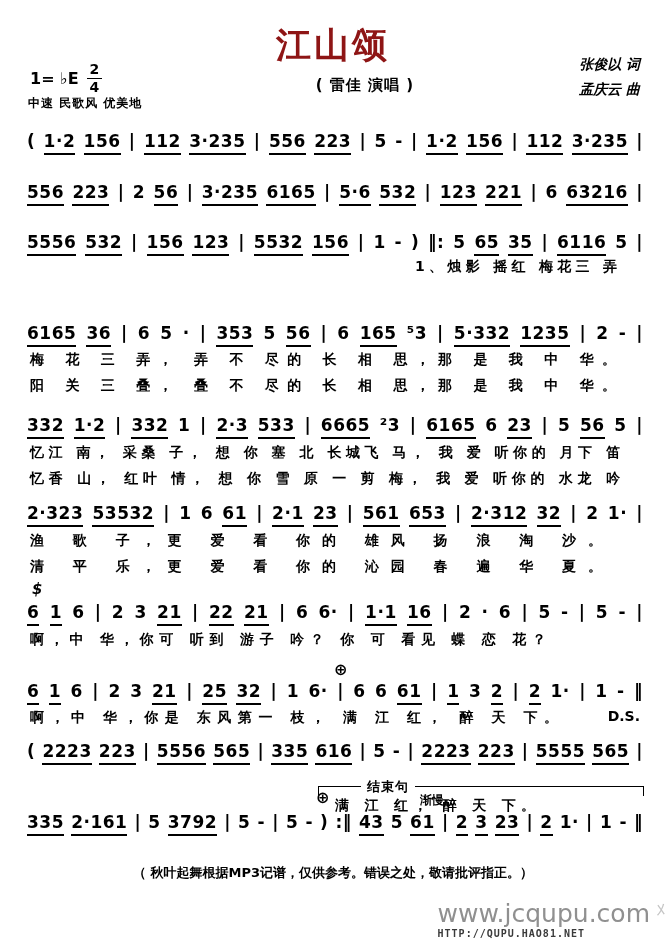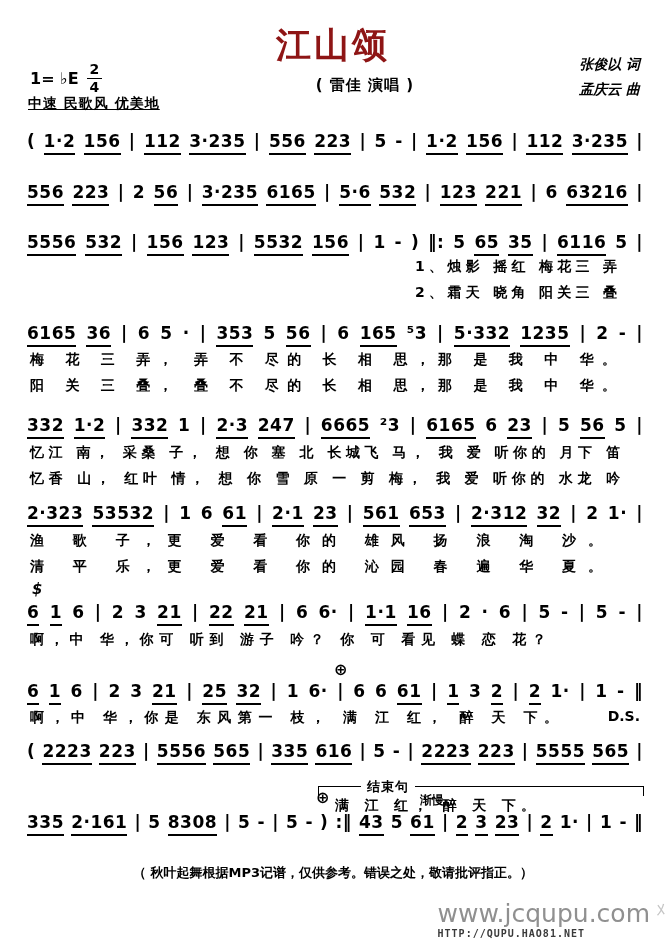--- a/index.html
+++ b/index.html
@@ -19,21 +19,21 @@
     position:absolute;top:52px;right:26px;text-align:left;
     font-size:14px;font-weight:bold;line-height:1.8;font-style:italic;
   }
   .keysig{
     position:absolute;top:62px;left:30px;display:flex;align-items:center;gap:8px;
     font-size:16px;font-weight:bold;
   }
   .frac{display:inline-flex;flex-direction:column;align-items:center;line-height:1.05;font-size:14px;font-weight:bold;}
   .frac .num{border-bottom:1.6px solid #000;padding:0 3px 1px;}
   .frac .den{padding-top:1px;}
-  .tempo{position:absolute;top:95px;left:28px;font-size:14px;font-weight:bold;letter-spacing:1px;text-decoration:underline;}
+  .tempo{position:absolute;top:95px;left:28px;font-size:12px;font-weight:bold;letter-spacing:1px;}
   .notation{
     position:absolute;left:27px;width:616px;
     font-size:17px;font-weight:bold;letter-spacing:0.5px;
     text-align:justify;text-align-last:justify;white-space:nowrap;overflow:visible;
   }
   .notation u{text-decoration:none;border-bottom:2px solid #000;padding-bottom:2px;}
   .lyr{
     position:absolute;font-size:14px;font-weight:bold;
     text-align:justify;text-align-last:justify;white-space:nowrap;
   }
@@ -81,27 +81,26 @@
       <span class="den">4</span>
     </span>
   </div>
   <div class="tempo">中速 民歌风 优美地</div>
 
   <div class="notation" style="top:131px">( <u>1·2</u> <u>156</u> | <u>112</u> <u>3·235</u> | <u>556</u> <u>223</u> | 5 - | <u>1·2</u> <u>156</u> | <u>112</u> <u>3·235</u> |</div>
   <div class="notation" style="top:182px"><u>556</u> <u>223</u> | 2 <u>56</u> | <u>3·235</u> <u>6165</u> | <u>5·6</u> <u>532</u> | <u>123</u> <u>221</u> | 6 <u>63216</u> |</div>
 
   <div class="notation" style="top:232px"><u>5556</u> <u>532</u> | <u>156</u> <u>123</u> | <u>5532</u> <u>156</u> | 1 - ) ‖: 5 <u>65</u> <u>35</u> | <u>6116</u> 5 |</div>
   <div class="lyr" style="top:258px;left:415px;width:202px">1、烛影 摇红 梅花三 弄</div>
-  <div class="lyr" style="top:284px;left:415px;width:202px">2、霜天 晓角 阳关三 叠</div>
 
   <div class="notation" style="top:323px"><u>6165</u> <u>36</u> | 6 5 · | <u>353</u> 5 <u>56</u> | 6 <u>165</u> ⁵3 | <u>5·332</u> <u>1235</u> | 2 - |</div>
   <div class="lyr" style="top:351px;left:30px;width:586px">梅 花 三 弄， 弄 不 尽的 长 相 思，那 是 我 中 华。</div>
   <div class="lyr" style="top:377px;left:30px;width:586px">阳 关 三 叠， 叠 不 尽的 长 相 思，那 是 我 中 华。</div>
 
-  <div class="notation" style="top:415px"><u>332</u> <u>1·2</u> | <u>332</u> 1 | <u>2·3</u> <u>247</u> | <u>6665</u> ²3 | <u>6165</u> 6 <u>23</u> | 5 <u>56</u> 5 |</div>
+  <div class="notation" style="top:415px"><u>332</u> <u>1·2</u> | <u>332</u> 1 | <u>2·3</u> <u>533</u> | <u>6665</u> ²3 | <u>6165</u> 6 <u>23</u> | 5 <u>56</u> 5 |</div>
   <div class="lyr" style="top:444px;left:30px;width:590px">忆江 南， 采桑 子， 想 你 塞 北 长城飞 马， 我 爱 听你的 月下 笛</div>
   <div class="lyr" style="top:470px;left:30px;width:590px">忆香 山， 红叶 情， 想 你 雪 原 一 剪 梅， 我 爱 听你的 水龙 吟</div>
 
   <div class="notation" style="top:503px"><u>2·323</u> <u>53532</u> | 1 6 <u>61</u> | <u>2·1</u> <u>23</u> | <u>561</u> <u>653</u> | <u>2·312</u> <u>32</u> | 2 1· |</div>
   <div class="lyr" style="top:532px;left:30px;width:572px">渔 歌 子，更 爱 看 你的 雄风 扬 浪 淘 沙。</div>
   <div class="lyr" style="top:558px;left:30px;width:572px">清 平 乐，更 爱 看 你的 沁园 春 遍 华 夏。</div>
 
   <div class="segno">$</div>
 
   <div class="notation" style="top:602px"><u>6</u> <u>1</u> 6 | 2 3 <u>21</u> | <u>22</u> <u>21</u> | 6 6· | <u>1·1</u> <u>16</u> | 2 · 6 | 5 - | 5 - |</div>
@@ -114,21 +113,21 @@
   <div class="ds">D.S.</div>
 
   <div class="notation" style="top:741px">( <u>2223</u> <u>223</u> | <u>5556</u> <u>565</u> | <u>335</u> <u>616</u> | 5 - | <u>2223</u> <u>223</u> | <u>5555</u> <u>565</u> |</div>
 
   <div class="end-bracket">
     <span class="end-label">结束句</span>
   </div>
   <div class="rit">渐慢</div>
   <div class="coda coda2">⊕</div>
 
-  <div class="notation" style="top:812px"><u>335</u> <u>2·161</u> | 5 <u>8308</u> | 5 - | 5 - ) :‖ <u>43</u> 5 <u>61</u> | <u>2</u> <u>3</u> <u>23</u> | <u>2</u> 1· | 1 - ‖</div>
+  <div class="notation" style="top:812px"><u>335</u> <u>2·161</u> | 5 <u>3792</u> | 5 - | 5 - ) :‖ <u>43</u> 5 <u>61</u> | <u>2</u> <u>3</u> <u>23</u> | <u>2</u> 1· | 1 - ‖</div>
   <div class="lyr" style="top:797px;left:335px;width:200px">满 江 红， 醉 天 下。</div>
 
   <div class="note">（ 秋叶起舞根据MP3记谱，仅供参考。错误之处，敬请批评指正。）</div>
 
   <div class="wm">
     <div class="wm-site">www.jcqupu.com</div>
     <div class="wm-url">HTTP://QUPU.HAO81.NET</div>
   </div>
   <div class="wm-frag">刈</div>
 

